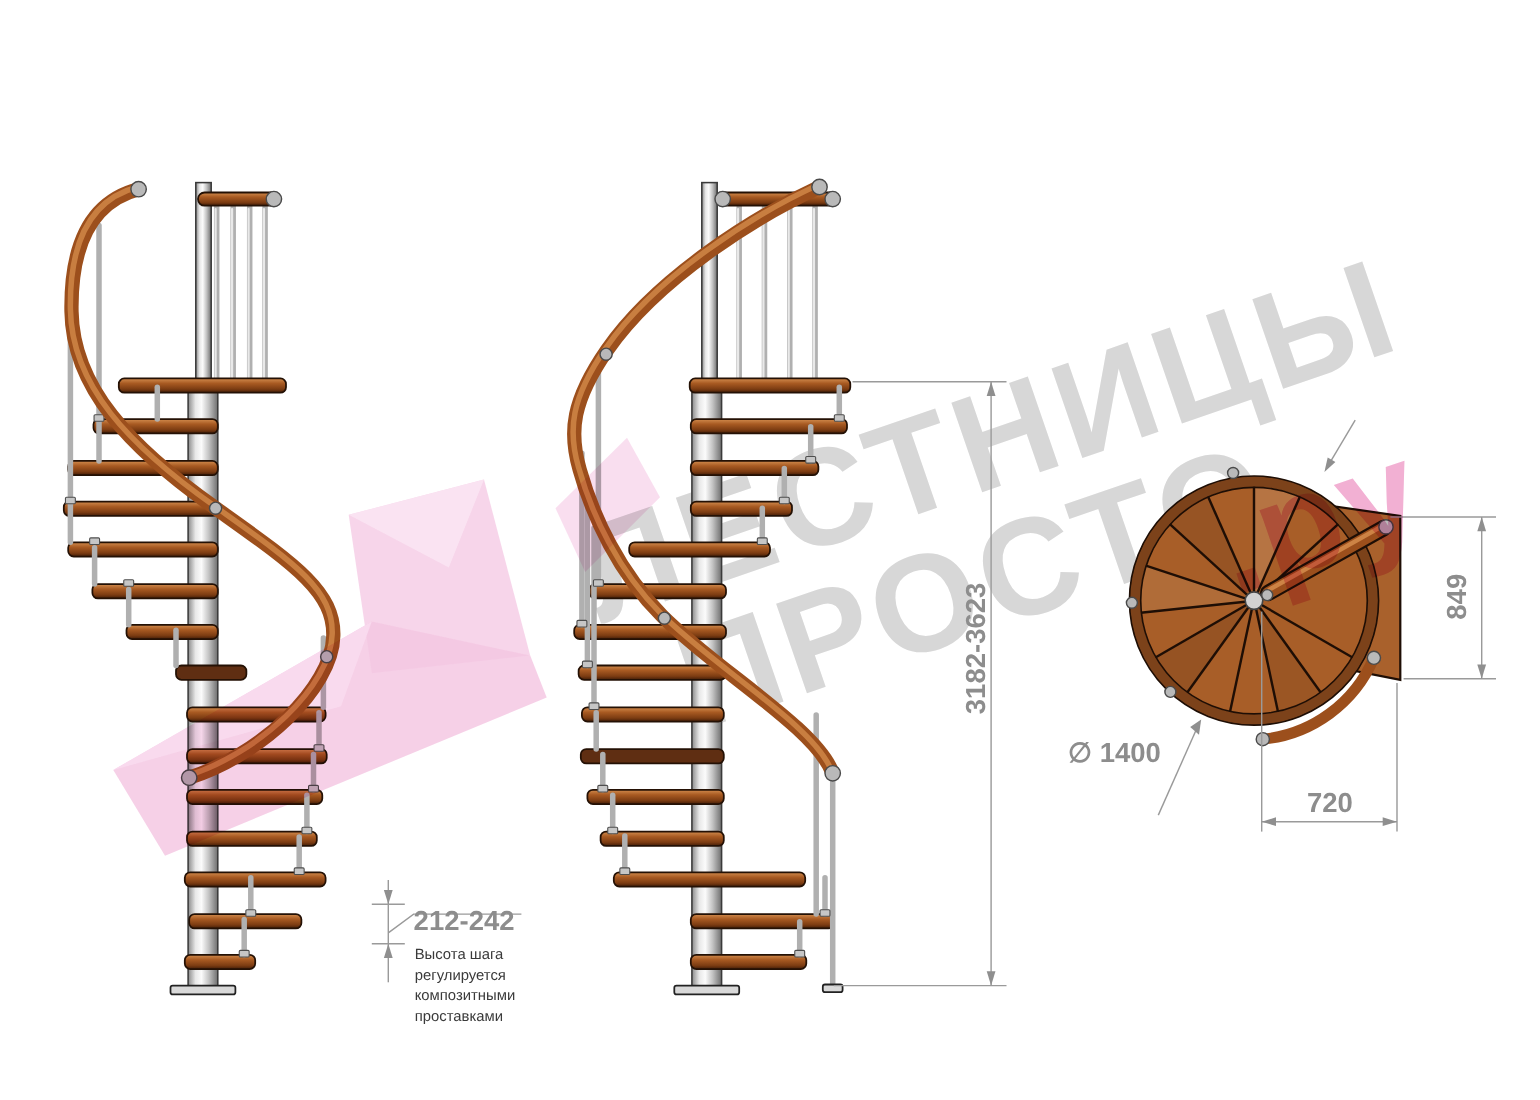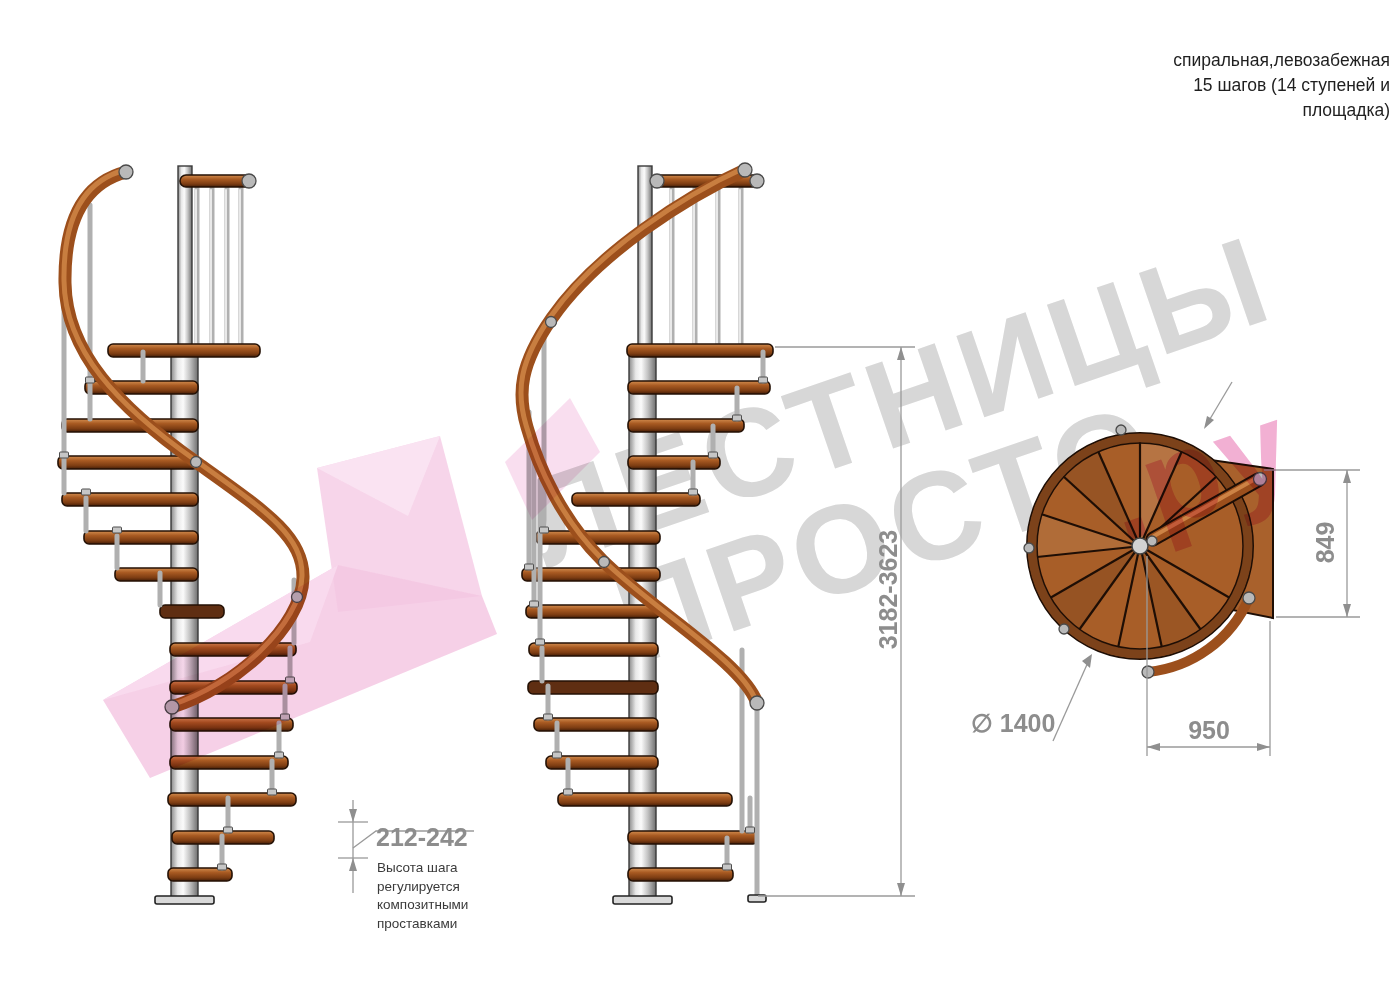--- a/index.html
+++ b/index.html
@@ -302,33 +302,28 @@
       <polygon points="317,468 440,436 482,596 338,612" fill="#f6d0e8" opacity=".9"></polygon>
       <polygon points="317,468 440,436 408,516" fill="#fbe4f3" opacity=".9"></polygon>
       <polygon points="103,700 338,565 482,596 497,634 150,778" fill="#f4c8e3" opacity=".85"></polygon>
       <polygon points="103,700 338,565 310,642" fill="#f9dcef" opacity=".9"></polygon>
       <polygon points="505,462 570,398 600,452 532,520" fill="#f8d8ec" opacity=".85"></polygon>
     </svg>
     <div id="wm-suffix">.ру</div>
   </div>
 
   <div id="text-layer">
-    <div class="title">
-      <div>спиральная,левозабежная</div>
-      <div>15 шагов (14 ступеней и</div>
-      <div>площадка)</div>
-    </div>
 
     <div class="dimnum" style="left:376px;top:825px;">212-242</div>
     <div class="note" style="left:377px;top:827px;margin-top:32px;">Высота шага
 регулируется
 композитными
 проставками</div>
 
     <div class="dimnum rot" style="left:803px;top:577px;width:170px;">3182-3623</div>
 
     <div class="dimnum rot" style="left:1285px;top:530px;width:80px;">849</div>
 
-    <div class="dimnum" style="left:1169px;top:718px;width:80px;text-align:center;">950</div>
-
-    <div class="dimnum" style="left:971px;top:711px;">∅ 1400</div>
+    <div class="dimnum" style="left:1169px;top:718px;width:80px;text-align:center;">720</div>
+
+    <div class="dimnum" style="left:971px;top:673px;">∅ 1400</div>
   </div>
 </div>
 
 </body></html>

